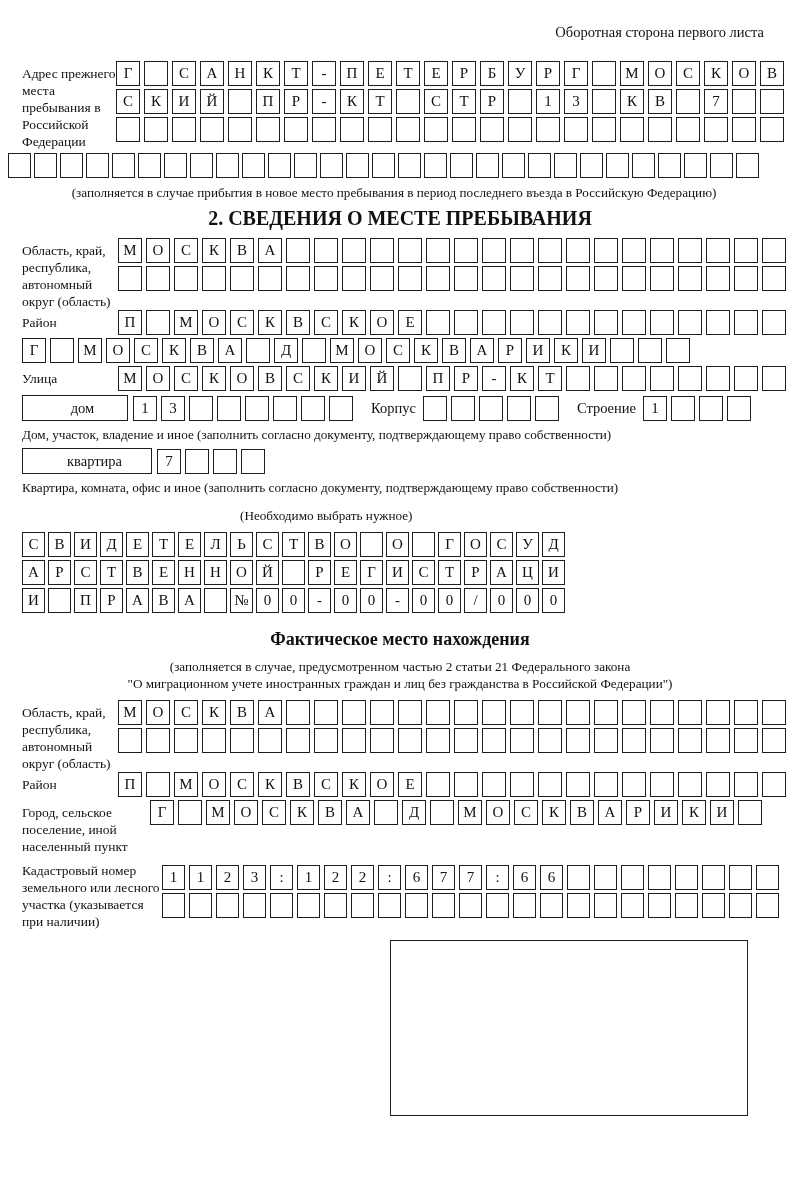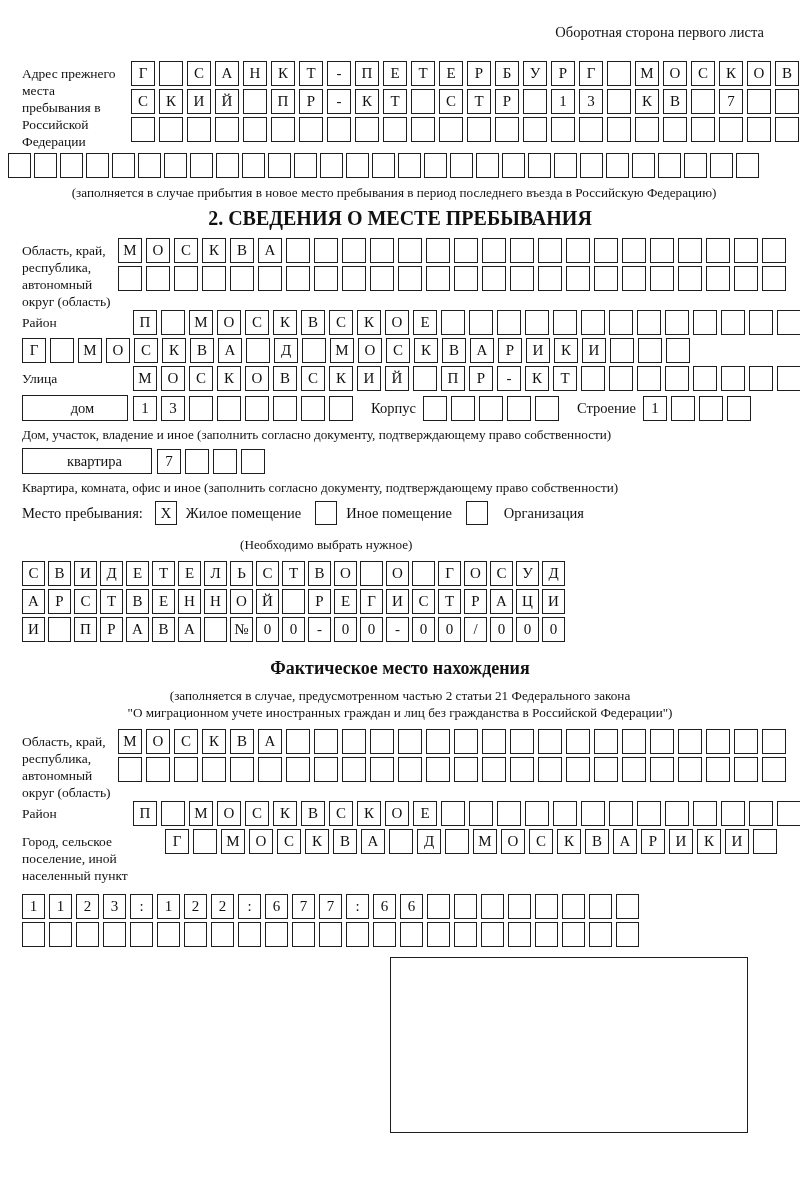--- a/index.html
+++ b/index.html
@@ -35,21 +35,21 @@
   .cells26 .cell { width: 23px; margin-right: 3px; }
   .cells27 .cell { width: 23px; margin-right: 4px; }
   .fullrow { margin: 3px 0 0 -14px; }
   .fullrow .cell { width: 23px; margin-right: 3px; }
 
   .note { font-size: 13.2px; line-height: 17px; }
   .note.center { width: 760px; text-align: center; margin: 6px 0 6px -8px; }
   .sec-title { width: 756px; text-align: center; font-size: 20px; font-weight: bold; margin: 2px 0 8px; }
   .sub-title { width: 756px; text-align: center; font-size: 18px; font-weight: bold; margin: 16px 0 8px; }
 
-  .mb3 { margin-bottom: 3px; gap: 15px; }
+  .mb3 { margin-bottom: 3px; }
 
   .house-row, .apt-row { display: flex; align-items: center; margin: 4px 0 5px; }
   .widebox {
     height: 26px; border: 1.5px solid #1e1e1e; flex: 0 0 auto;
     display: inline-flex; align-items: center; justify-content: center;
     font-size: 14.5px;
     padding-left: 15px;
   }
   .widebox.house { width: 106px; margin-right: 5px; }
   .widebox.apt   { width: 130px; margin-right: 5px; }
@@ -382,29 +382,20 @@
     <span class="widebox apt">квартира</span>
     <span class="boxrow inline">
         <span class="cell">7</span>
         <span class="cell"></span>
         <span class="cell"></span>
         <span class="cell"></span>
       </span>
   </div>
   <div class="note left">Квартира, комната, офис и иное (заполнить согласно документу, подтверждающему право собственности)</div>
 
-  <div class="stay-row">
-    <span class="stay-label">Место пребывания:</span>
-    <span class="checkbox">X</span>
-    <span class="opt-label">Жилое помещение</span>
-    <span class="checkbox"></span>
-    <span class="opt-label">Иное помещение</span>
-    <span class="checkbox"></span>
-    <span class="opt-label sp">Организация</span>
-  </div>
   <div class="stay-hint">(Необходимо выбрать нужное)</div>
 
   <div class="frow doc-block">
     <div class="rows cells26">
       <div class="boxrow">
           <span class="cell">С</span>
           <span class="cell">В</span>
           <span class="cell">И</span>
           <span class="cell">Д</span>
           <span class="cell">Е</span>
@@ -590,20 +581,21 @@
         <span class="cell">А</span>
         <span class="cell">Р</span>
         <span class="cell">И</span>
         <span class="cell">К</span>
         <span class="cell">И</span>
         <span class="cell"></span>
       </div>
   </div>
 
   <div class="frow">
+    <div class="flabel w140">Кадастровый номер земельного или лесного участка (указывается при наличии)</div>
     <div class="rows cells27 cad-rows">
       <div class="boxrow">
           <span class="cell">1</span>
           <span class="cell">1</span>
           <span class="cell">2</span>
           <span class="cell">3</span>
           <span class="cell">:</span>
           <span class="cell">1</span>
           <span class="cell">2</span>
           <span class="cell">2</span>

